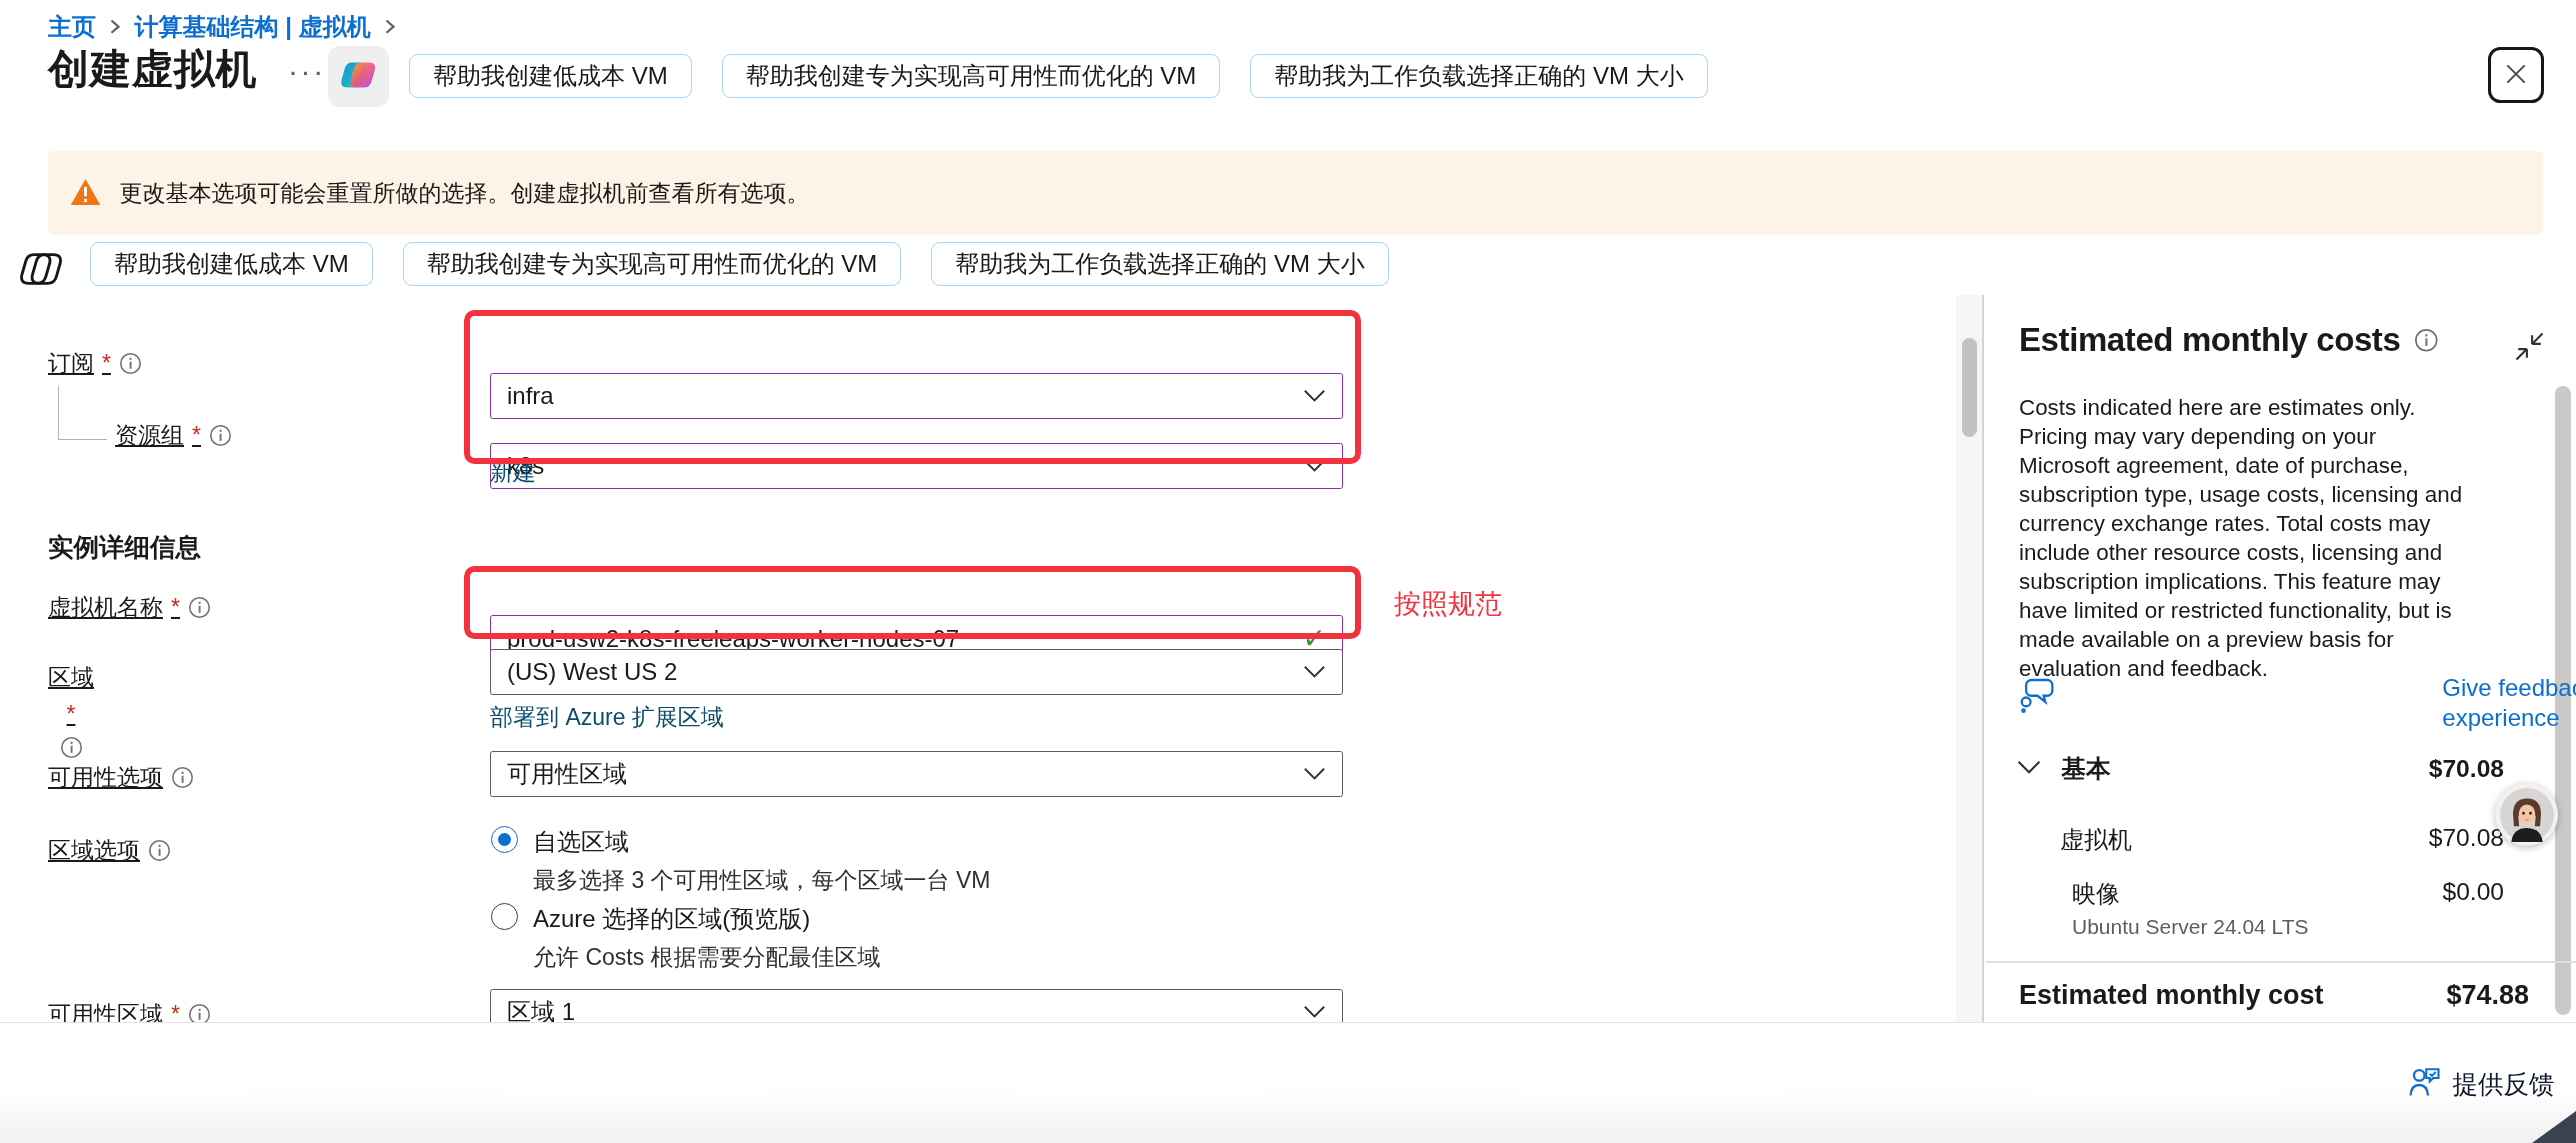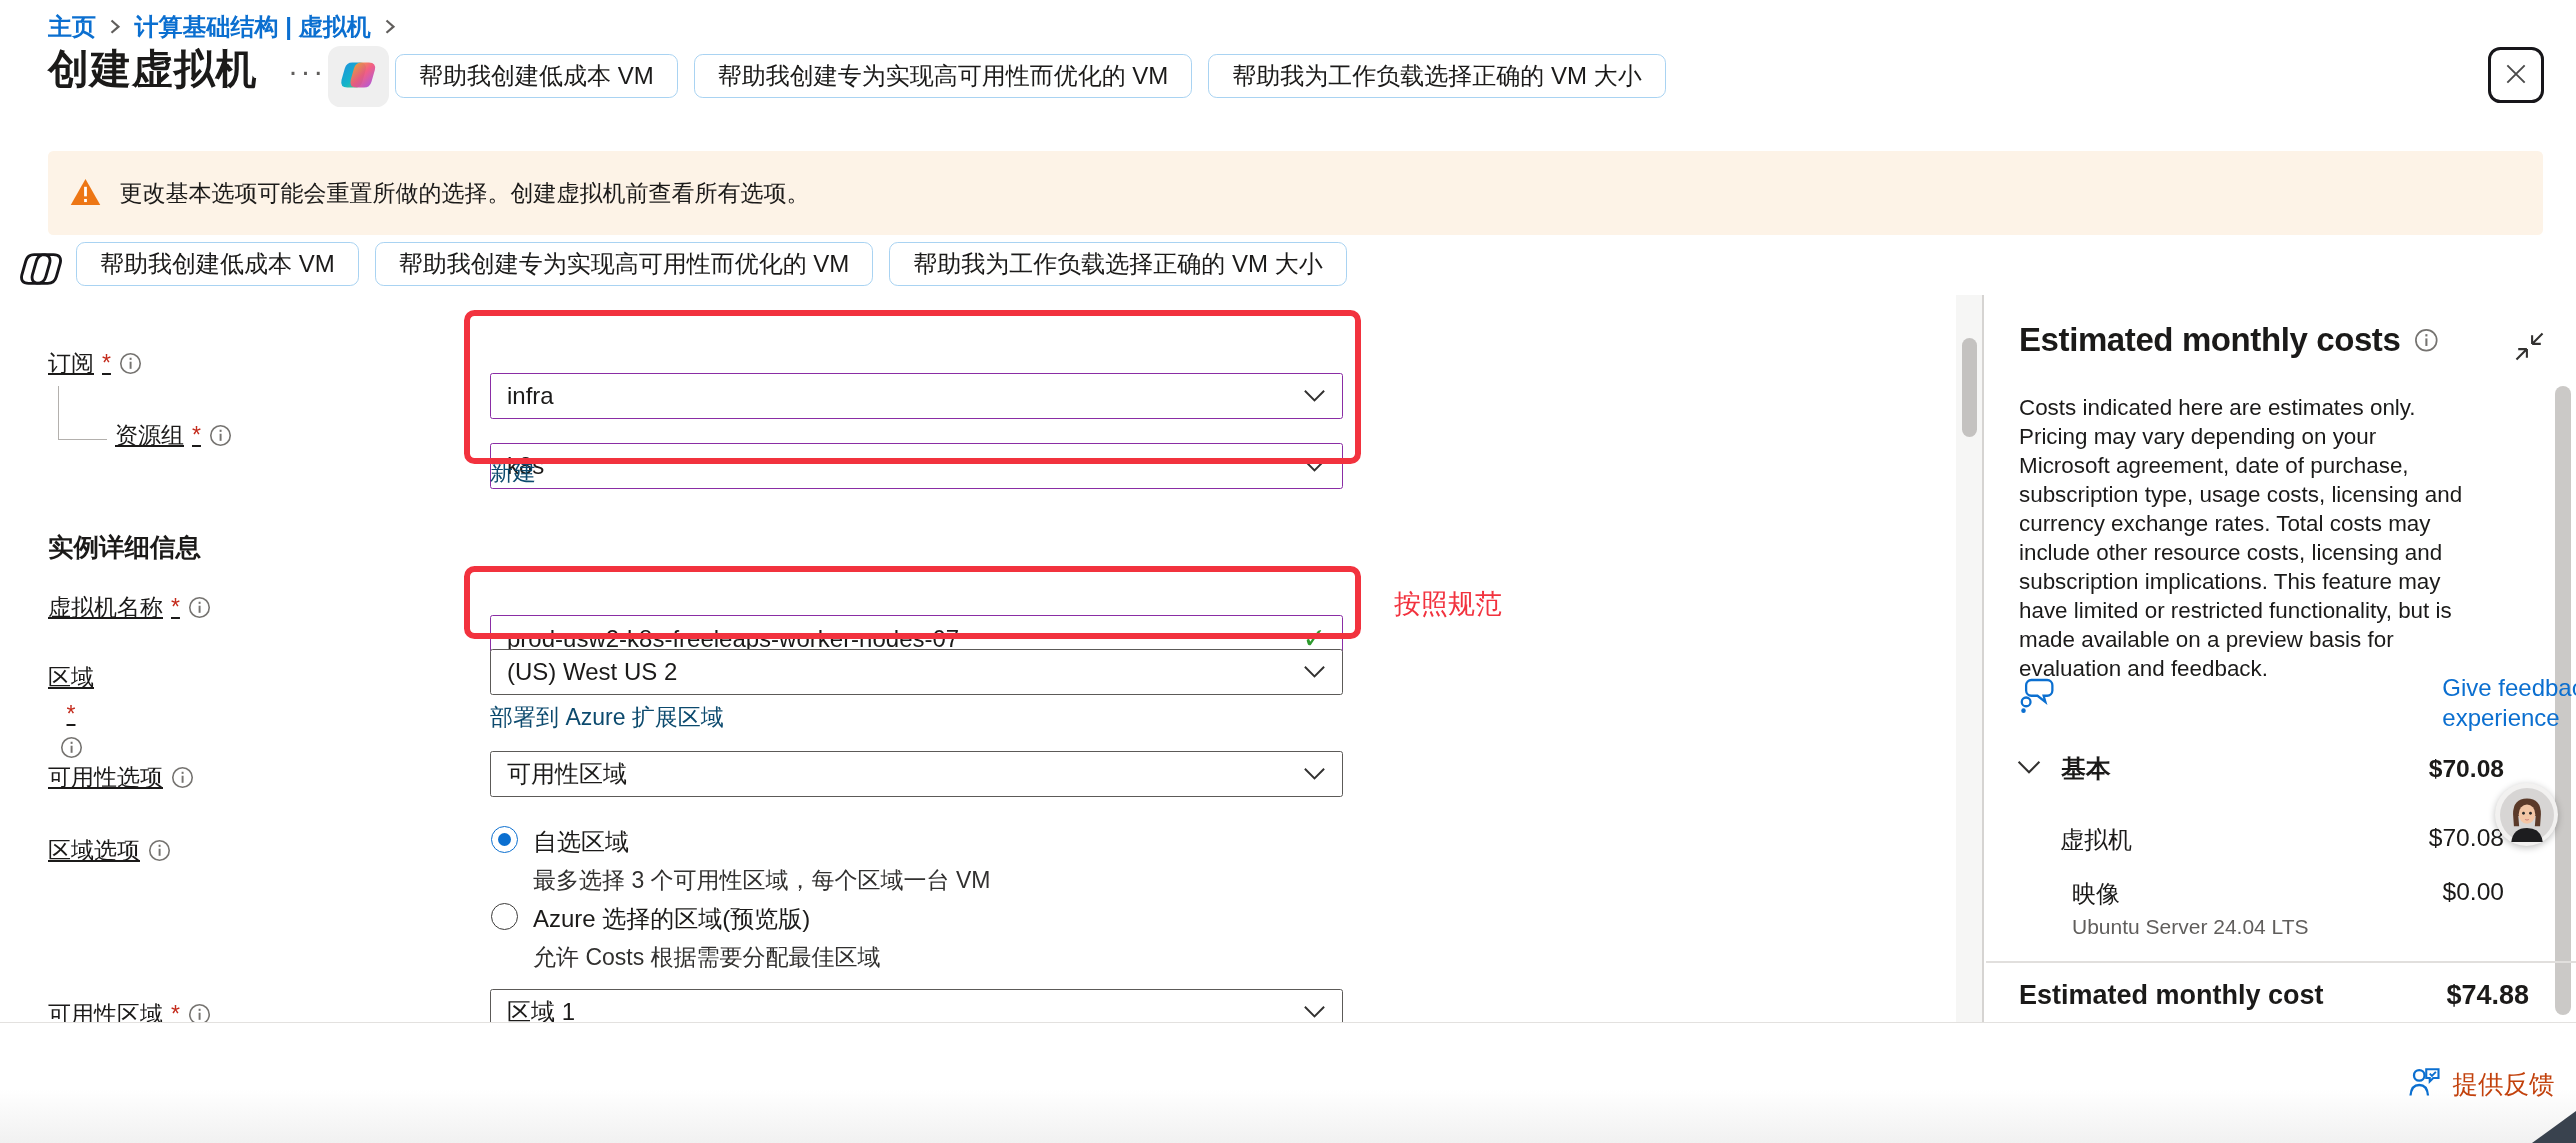--- a/index.html
+++ b/index.html
@@ -17,21 +17,21 @@
 
   
   .page-title { left:48px; top:42px; font-size:41px; font-weight:700; letter-spacing:0.9px; }
   .more-dots { left:288px; top:54px; font-size:30px; color:#605e5c; letter-spacing:2.6px; cursor:pointer; }
   .copilot-tile { left:328px; top:46px; width:61px; height:61px; background:#efefef; border-radius:12.3px;
     display:flex; align-items:center; justify-content:center; cursor:pointer; }
   .pill-row { display:flex; gap:16px; }
   .pill-row-1 { left:395px; top:54px; }
   .pill-row-2 { left:76px; top:242px; }
   .pill { height:44px; padding:0 23px; background:#fff; border:1.8px solid #a9d3f2; border-radius:8.8px;
-    display:flex; align-items:center; font-size:24px; color:#1b1a19; white-space:nowrap; cursor:pointer; }
+    display:flex; align-items:center; font-size:24px; color:#1b1a19; white-space:nowrap; cursor:pointer;margin-left:14px; }
   .close-btn { left:2488px; top:47px; width:56px; height:56px; border:3.5px solid #17161a; border-radius:12.3px;
     background:#fff; display:flex; align-items:center; justify-content:center; cursor:pointer; }
 
   
   .banner { left:48px; top:151px; width:2495px; height:84px; background:#fdf3e7; border-radius:5.3px;
     display:flex; align-items:center; padding:0 21px; gap:17.6px; }
   .banner-text { font-size:23px; }
 
   .copilot-outline { left:19.3px; top:246px; width:46px; height:46px; }
 
@@ -66,21 +66,21 @@
     border-top:1.8px solid #e3e1df; }
   .btn { position:absolute; display:flex; align-items:center; justify-content:center;
     font-size:24px; cursor:pointer; white-space:nowrap; }
   .btn-prev { left:54px; top:1062px; width:119px; height:37px; background:#ececec;
     border:1.8px solid #b5b3b1; color:#9c9a98; border-radius:1.8px; }
   .btn-next { left:211px; top:1055px; width:209px; height:47px; background:#fff;
     border:3.5px solid #17161a; font-weight:700; border-radius:1.8px; }
   .btn-review { left:434px; top:1055px; width:191px; height:47px; background:#0078d4;
     color:#fff; font-weight:700; border:none; border-radius:1.8px; }
   .feedback-bottom { left:2407px; top:1064px; display:flex; align-items:center; gap:10.5px; cursor:pointer; }
-  .feedback-bottom span { font-size:25.5px; color:#c2410c; }
+  .feedback-bottom span { font-size:25.5px; color:#0f172a; }
   .corner-wedge { right:0; bottom:0; width:0; height:0;
     border-bottom:32px solid #39424e; border-left:44px solid transparent; z-index:12; }
 
   
   .main-scroll-track { left:1956px; top:295px; width:26px; height:727px; background:#f6f6f5; }
   .main-scroll-thumb { left:1962px; top:338px; width:15px; height:99px; background:#c4c2c0; border-radius:8px; }
   .panel-scroll-thumb { left:2555px; top:386px; width:16px; height:629px; background:#cbc9c7; border-radius:8px; }
 
   
   .panel-divider { left:1982px; top:295px; width:1.8px; height:727px; background:#d6d4d2; }

